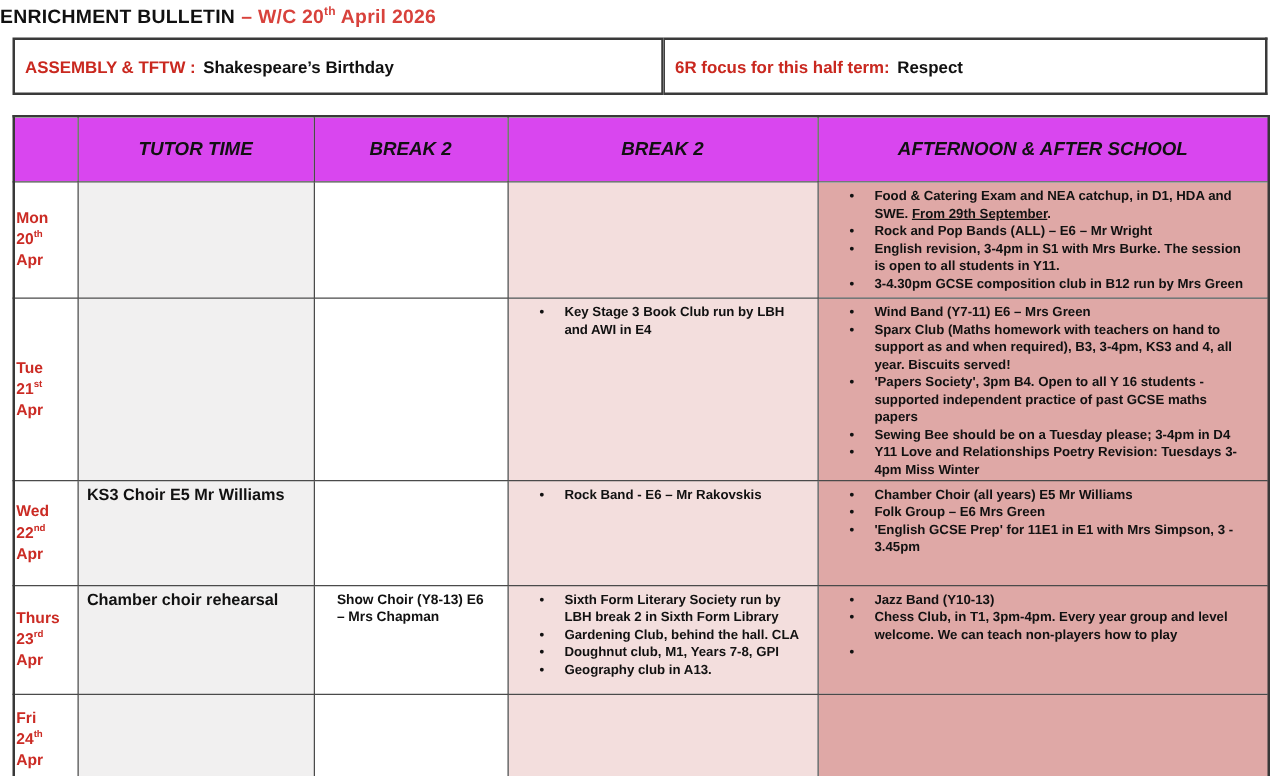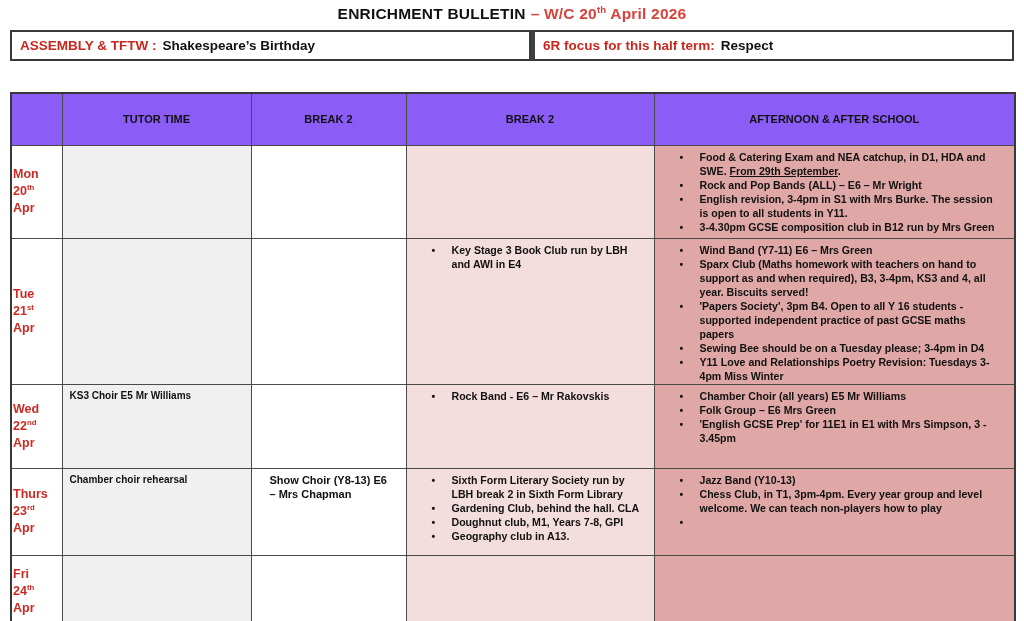--- a/index.html
+++ b/index.html
@@ -4,43 +4,43 @@
 <style>
   html,body{margin:0;padding:0;}
   body{
     width:1024px;height:621px;background:#ffffff;position:relative;
     font-family:"Liberation Sans",sans-serif;color:#111;
     -webkit-font-smoothing:antialiased;
   }
   .sup{font-size:62%;vertical-align:super;line-height:0;}
 
   
-  .title{position:absolute;top:5px;left:0;width:100%;text-align:center;
+  .title{position:absolute;top:5px;left:0;width:100%;
     font-size:15.5px;font-weight:bold;letter-spacing:.2px;}
   .title .red{color:#d8423c;}
   .title .blk{margin-right:5px;}
 
   
-  .infobar{position:absolute;top:30px;left:10px;width:1004px;height:31px;display:flex;box-sizing:border-box;}
+  .infobar{position:absolute;top:30px;left:10px;width:1004px;height:46px;display:flex;box-sizing:border-box;}
   .infobox{border:2px solid #3a3a3a;box-sizing:border-box;display:flex;align-items:center;
     padding-left:8px;font-size:13.5px;font-weight:bold;background:#fff;white-space:nowrap;}
   .infobox.left{width:521px;}
-  .infobox.right{width:483px;margin-left:0;border-left:4px solid #404040;}
+  .infobox.right{width:483px;margin-left:0;border-left:1px solid #404040;}
   .redlabel{color:#c9281f;margin-right:6px;}
 
   
   .table-wrap{position:absolute;top:92px;left:10px;}
   table{border-collapse:collapse;table-layout:fixed;width:1004px;border:2px solid #383838;}
   td,th{border:1px solid #4a4a4a;box-sizing:border-box;vertical-align:top;overflow:hidden;}
-  th{height:52px;vertical-align:middle;text-align:center;font-size:11px;font-weight:bold;background:#8b5cf6;}
+  th{height:52px;vertical-align:middle;text-align:center;font-size:15px;font-weight:bold;background:#d946ef;font-style:italic;}
   tr.r0{height:93px;} tr.r1{height:127px;} tr.r2{height:84px;} tr.r3{height:87px;} tr.r4{height:74px;}
 
   td.day{background:#fff;vertical-align:middle;text-align:left;color:#cb2b24;
     font-weight:bold;font-size:12.5px;line-height:17px;}
-  td.tutor{background:#f1f0f0;font-weight:bold;font-size:10px;padding:4px 7px;line-height:14px;margin-left:41px;}
+  td.tutor{background:#f1f0f0;font-weight:bold;font-size:13px;padding:4px 7px;line-height:14px;margin-left:41px;}
   td.b1{background:#ffffff;font-weight:bold;font-size:11px;padding:4px 18px;line-height:14px;}
   td.b2{background:#f3dedd;padding-top:4px;}
   td.pm{background:#dfa8a6;padding-top:4px;}
 
   .li{display:flex;font-size:10.6px;font-weight:bold;line-height:14px;}
   .li .dot{width:20px;margin-left:24px;flex:none;}
   .li .txt{flex:1;padding-right:10px;}
   .u{text-decoration:underline;}
 </style>
 </head>

